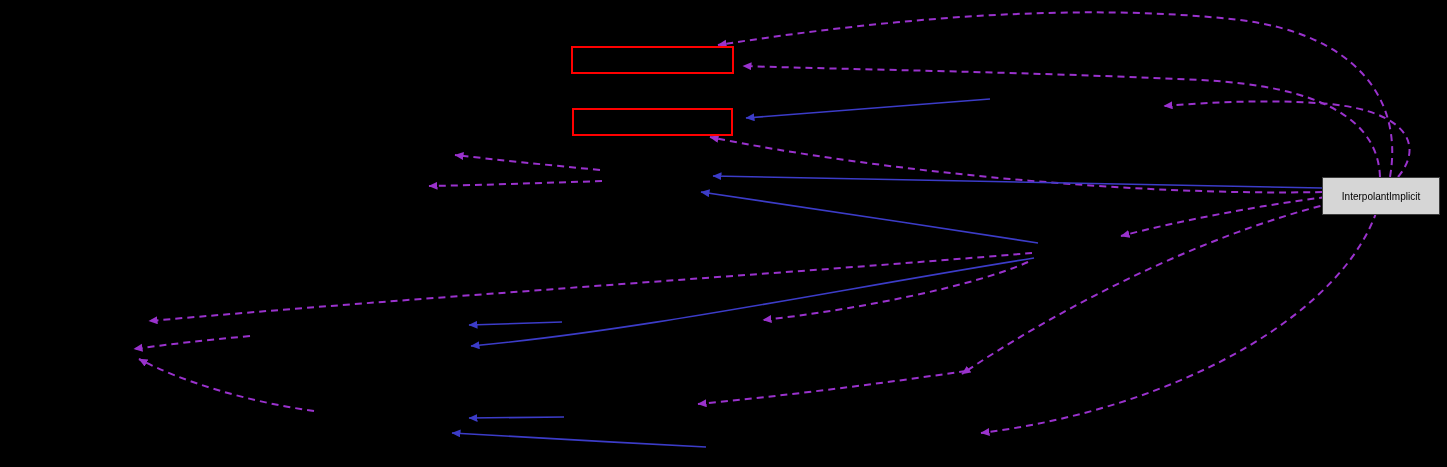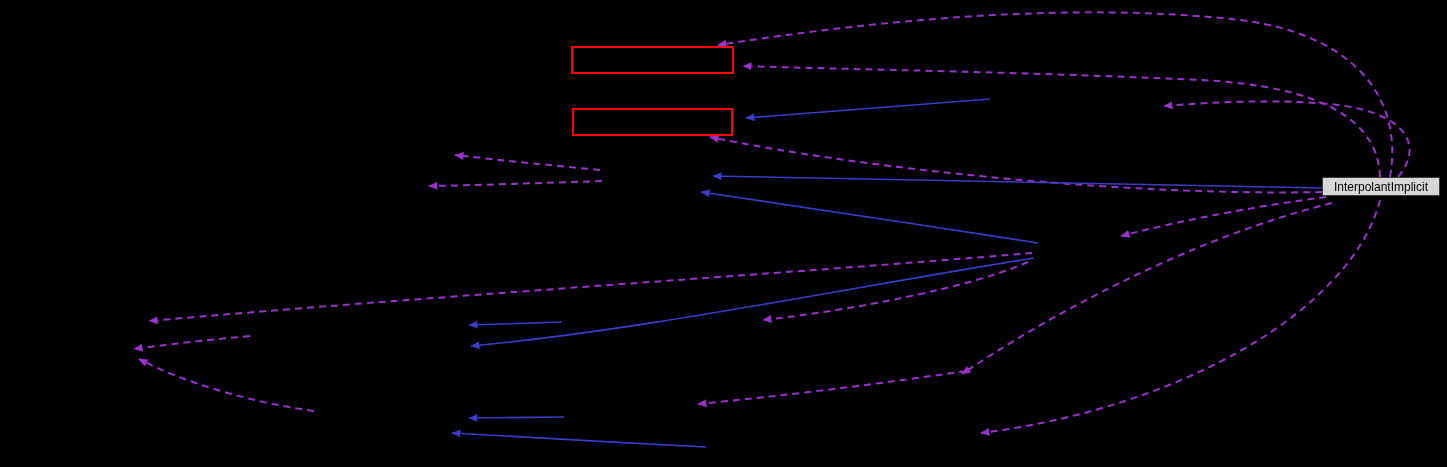--- a/index.html
+++ b/index.html
@@ -52,25 +52,25 @@
     background: transparent;
     color: transparent;
   }
   .node.red-box.first {
     left: 571px; top: 46px; width: 163px; height: 28px;
   }
   .node.red-box.second {
     left: 572px; top: 108px; width: 161px; height: 28px;
   }
   .node.current {
-    left: 1322px; top: 177px; width: 118px; height: 19px;
+    left: 1322px; top: 177px; width: 118px; height: 38px;
     background: var(--c-node-fill, #d6d6d6);
     border: 1px solid var(--c-node-border, #3c3c3c);
     color: var(--c-node-text, #000000);
-    font-size: 12px;
+    font-size: 10px;
     white-space: nowrap;
     text-align: center;
   }
 </style>
 </head>
 <body>
 
 <div class="stage">
 
   <svg class="edges" width="1447" height="467" viewBox="0 0 1447 467" xmlns="http://www.w3.org/2000/svg">

